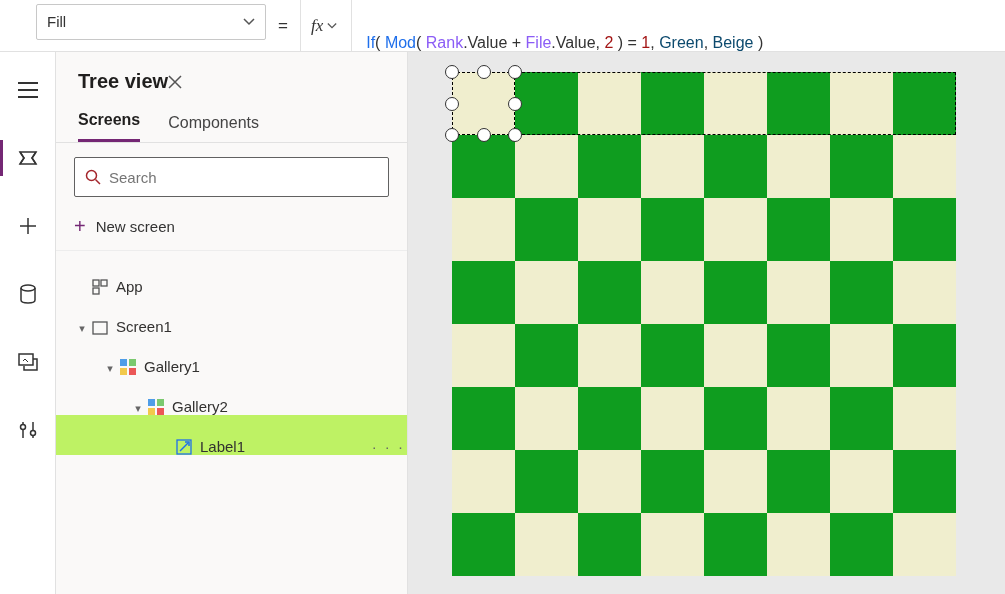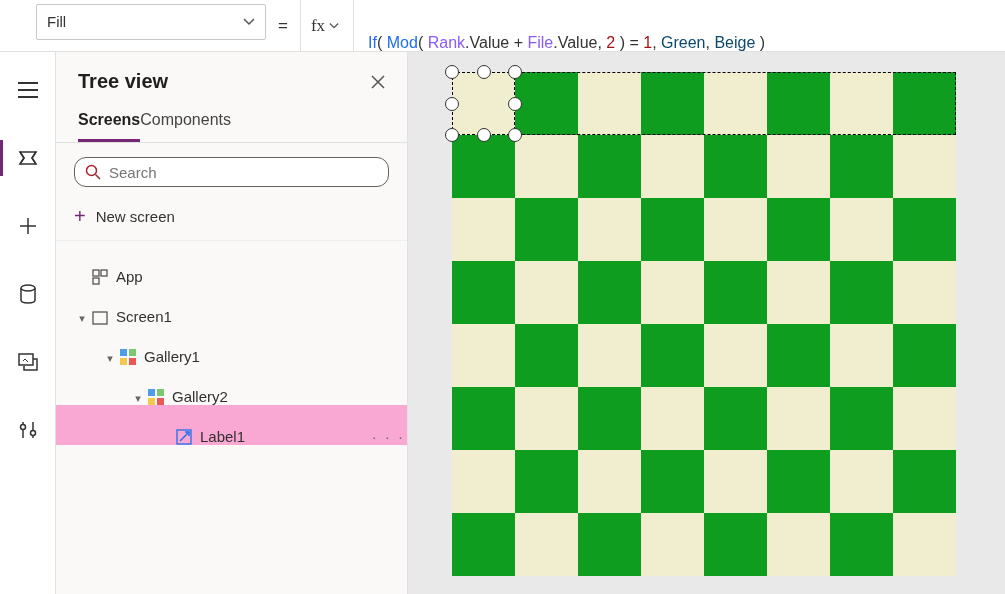--- a/index.html
+++ b/index.html
@@ -3,51 +3,51 @@
 <meta charset="utf-8">
 <style>
 * { box-sizing: border-box; margin: 0; padding: 0; font-family: "Segoe UI", Arial, sans-serif; }
 body { width: 1005px; height: 594px; background: #f5f5f5; overflow: hidden; display: flex; flex-direction: column; }
 
 
 .formula-row { display: flex; align-items: center; height: 52px; background: #fff; border-bottom: 1px solid #e1e1e1; padding: 0 0 0 0; }
 .prop-select { width: 230px; height: 36px; margin: 0 0 8px 36px; border: 1px solid #c8c8c8; border-radius: 2px; display: flex; align-items: center; justify-content: space-between; padding: 0 10px; font-size: 15px; color: #333; background: #fff; cursor: pointer; }
 .eq { padding: 0 12px; font-size: 17px; color: #333; }
 .fx-box { display: flex; align-items: center; height: 52px; padding: 0 14px 0 10px; border-left: 1px solid #e1e1e1; border-right: 1px solid #e1e1e1; color: #333; font-size: 15px; cursor: pointer; position: relative; }
-.fx-label { font-family: "Cambria Math", serif; font-size: 17px; margin-right: 4px; }
+.fx-label { font-style: italic; font-family: "Cambria Math", serif; font-size: 17px; margin-right: 4px; }
 .formula-input { flex: 1; height: 52px; display: flex; align-items: flex-end; padding-left: 14px; font-family: Consolas, monospace; font-size: 16px; color: #333; white-space: pre; }
 .f-blue { color: #1f6feb; }
 .f-purple { color: #8b5cf6; }
 .f-red { color: #a31515; }
 .f-orange { color: #0c4a6e; }
 
 
 .main { flex: 1; display: flex; min-height: 0; }
 .left-rail { width: 56px; background: #fff; border-right: 1px solid #e1e1e1; display: flex; flex-direction: column; align-items: center; padding-top: 18px; gap: 28px; }
 .rail-btn { width: 40px; height: 40px; display: flex; align-items: center; justify-content: center; cursor: pointer; color: #333; }
 .rail-btn.active { position: relative; }
 .rail-btn.active::before { content: ""; position: absolute; left: -8px; top: 2px; bottom: 2px; width: 3px; background: #742774; }
 
 
 .tree-panel { width: 352px; background: #faf9f8; border-right: 1px solid #e1e1e1; display: flex; flex-direction: column; }
-.tree-header { display: flex; align-items: center; justify-content: space-between; padding: 18px 22px 10px 22px; }
+.tree-header { display: flex; align-items: center; justify-content: flex-start; padding: 18px 22px 10px 22px; }
 .tree-title { font-size: 20px; font-weight: 600; color: #201f1e; }
 .close-x { font-size: 18px; color: #555; cursor: pointer; }
-.tabs { display: flex; padding: 0 22px; border-bottom: 1px solid #e1e1e1; }
+.tabs { display: flex; gap: 28px; padding: 0 22px; border-bottom: 1px solid #e1e1e1; align-items: flex-end; }
 .tab { font-size: 16px; padding: 8px 0 10px 0; cursor: pointer; color: #444; }
 .tab.active { font-weight: 600; border-bottom: 3px solid #742774; color: #201f1e; }
 .search-wrap { padding: 14px 18px 6px 18px; }
-.search-box { height: 30px; border: 1px solid #616161; border-radius: 12px; display: flex; align-items: center; padding: 0 10px; gap: 8px; background: #fff; }
+.search-box { height: 40px; border: 1px solid #616161; border-radius: 2px; display: flex; align-items: center; padding: 0 10px; gap: 8px; background: #fff; }
 .search-box input { border: none; outline: none; flex: 1; font-size: 15px; color: #333; background: transparent; }
 .new-screen { display: flex; align-items: center; gap: 10px; padding: 12px 18px; font-size: 15px; color: #333; cursor: pointer; border-bottom: 1px solid #ededed; }
 .plus-purple { color: #742774; font-size: 20px; font-weight: 300; }
 
 .tree-list { flex: 1; overflow: auto; padding-top: 4px; }
 .tree-item { display: flex; align-items: flex-end; height: 40px; font-size: 15px; color: #323130; cursor: pointer; padding-right: 2px; }
-.tree-item.selected { background: #f9a8d4; }
+.tree-item.selected { background: #bef264; }
 .tree-item .chev { width: 16px; display: inline-flex; justify-content: center; color: #666; font-size: 11px; }
 .tree-item .icon { width: 20px; display: inline-flex; justify-content: center; margin-right: 6px; }
 .tree-item .ellipsis { margin-left: auto; color: #666; letter-spacing: 2px; }
 
 
 .canvas-wrap { flex: 1; background: #e9e9e9; position: relative; overflow: hidden; }
 .board { position: absolute; left: 44px; top: 20px; width: 504px; height: 504px; display: grid; grid-template-columns: repeat(8, 1fr); grid-template-rows: repeat(8, 1fr); background: #fff; }
 .sq-g { background: #0f9d1f; }
 .sq-b { background: #f0eece; }
 .sel-outline { position: absolute; border: 1px dashed #000; pointer-events: none; }

